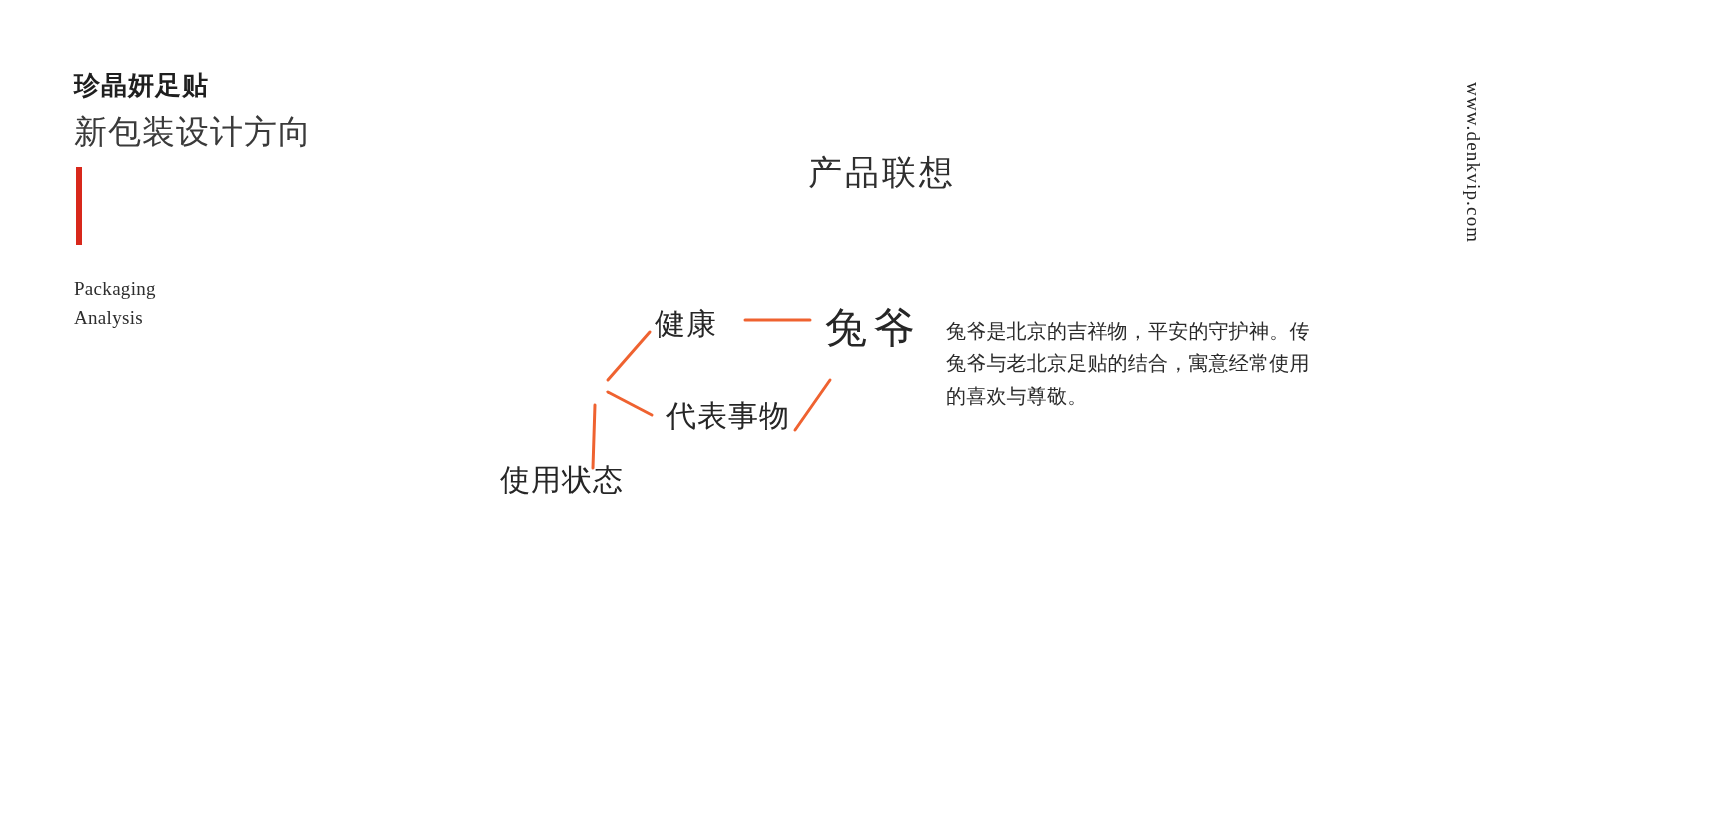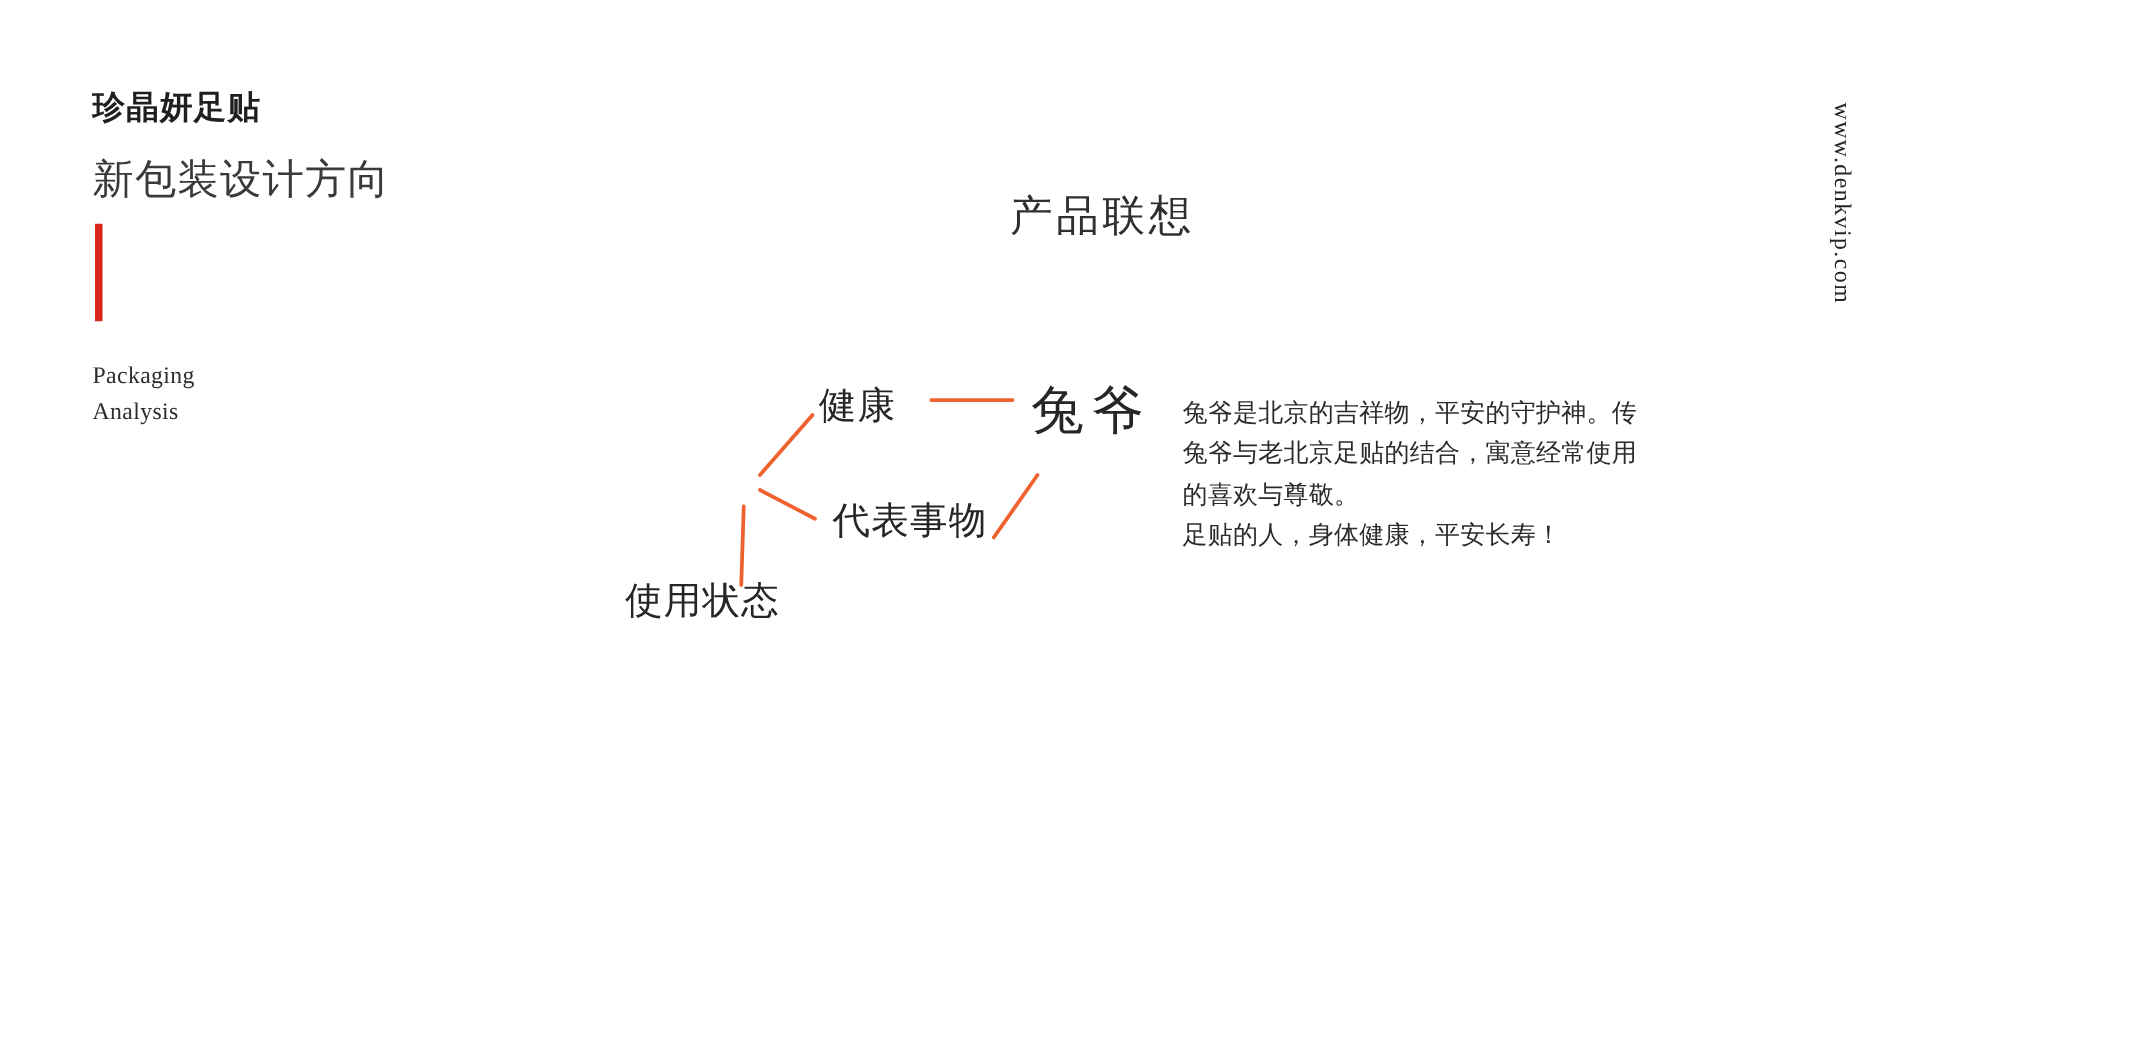--- a/index.html
+++ b/index.html
@@ -39,21 +39,21 @@
     color: #1f1f1f;
     line-height: 1.25;
     white-space: nowrap;
   }
   .deck-subtitle {
     font-size: 33px;
     font-weight: normal;
     letter-spacing: 1px;
     color: #3a3a3a;
     line-height: 1.3;
-    margin-top: 20px;
+    margin-top: 8px;
     white-space: nowrap;
   }
   .red-bar {
     width: 6px;
     height: 78px;
     background: #d8281b;
     margin-top: 14px;
     margin-left: 2px;
   }
   .eng-label {
@@ -186,18 +186,17 @@
 
     <div class="node node-branch node-usage">使用状态</div>
 
     <div class="node node-leaf">兔爷</div>
   </div>
 
   <div class="description">
     <p>兔爷是北京的吉祥物，平安的守护神。传</p>
     <p>兔爷与老北京足贴的结合，寓意经常使用</p>
     <p>的喜欢与尊敬。</p>
-    <p>足贴的人，身体健康，平安长寿！</p>
   </div>
 
   <div class="site-url">www.denkvip.com</div>
 
 </div>
 
 </body></html>

